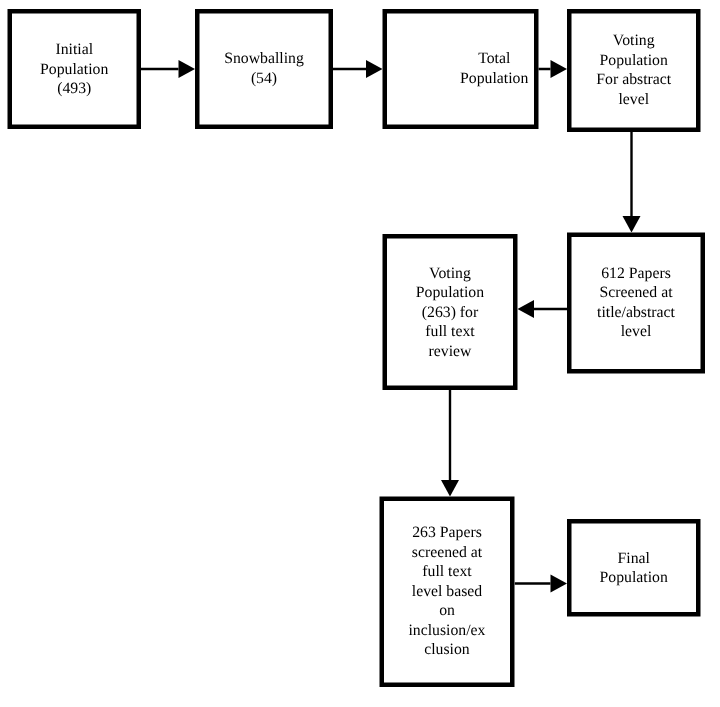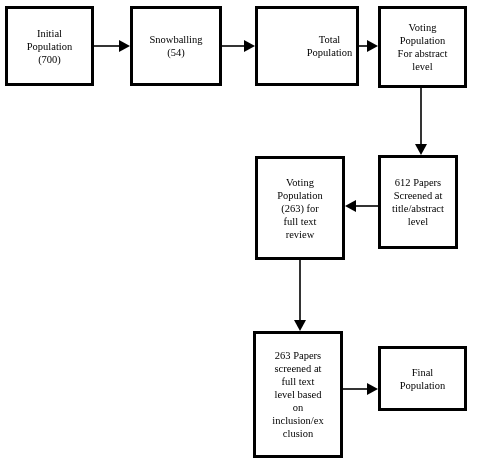--- a/index.html
+++ b/index.html
@@ -73,37 +73,37 @@
         <polygon points="300,331 294,320 306,320" fill="#000000"></polygon>
       </g>
       <g>
         <line x1="343" y1="389" x2="367" y2="389" stroke="#000000" stroke-width="1.6"></line>
         <polygon points="378,389 367,383 367,395" fill="#000000"></polygon>
       </g>
     </svg>
 <div class="node" style="left: 5px; top: 6px; width: 89px; height: 80px; border-color: rgb(0, 0, 0);">
       <span class="label">Initial
 Population
-(700)</span>
+(493)</span>
     </div>
     <div class="node" style="left: 130px; top: 6px; width: 92px; height: 80px; border-color: rgb(0, 0, 0); align-items: center;">
       <span class="label">Snowballing
 (54)</span>
     </div>
     <div class="node" style="left: 255px; top: 6px; width: 104px; height: 80px; border-color: rgb(0, 0, 0); padding-left: 48px;">
       <span class="label">Total
 Population</span>
     </div>
     <div class="node" style="left: 378px; top: 6px; width: 89px; height: 82px; border-color: rgb(0, 0, 0);">
       <span class="label">Voting
 Population
 For abstract
 level</span>
     </div>
-    <div class="node" style="left: 378px; top: 155px; width: 80px; height: 94px; border-color: rgb(0, 0, 0);">
+    <div class="node" style="left: 378px; top: 155px; width: 92px; height: 94px; border-color: rgb(0, 0, 0);">
       <span class="label">612 Papers
 Screened at
 title/abstract
 level</span>
     </div>
     <div class="node" style="left: 255px; top: 156px; width: 90px; height: 104px; border-color: rgb(0, 0, 0);">
       <span class="label">Voting
 Population
 (263) for
 full text

